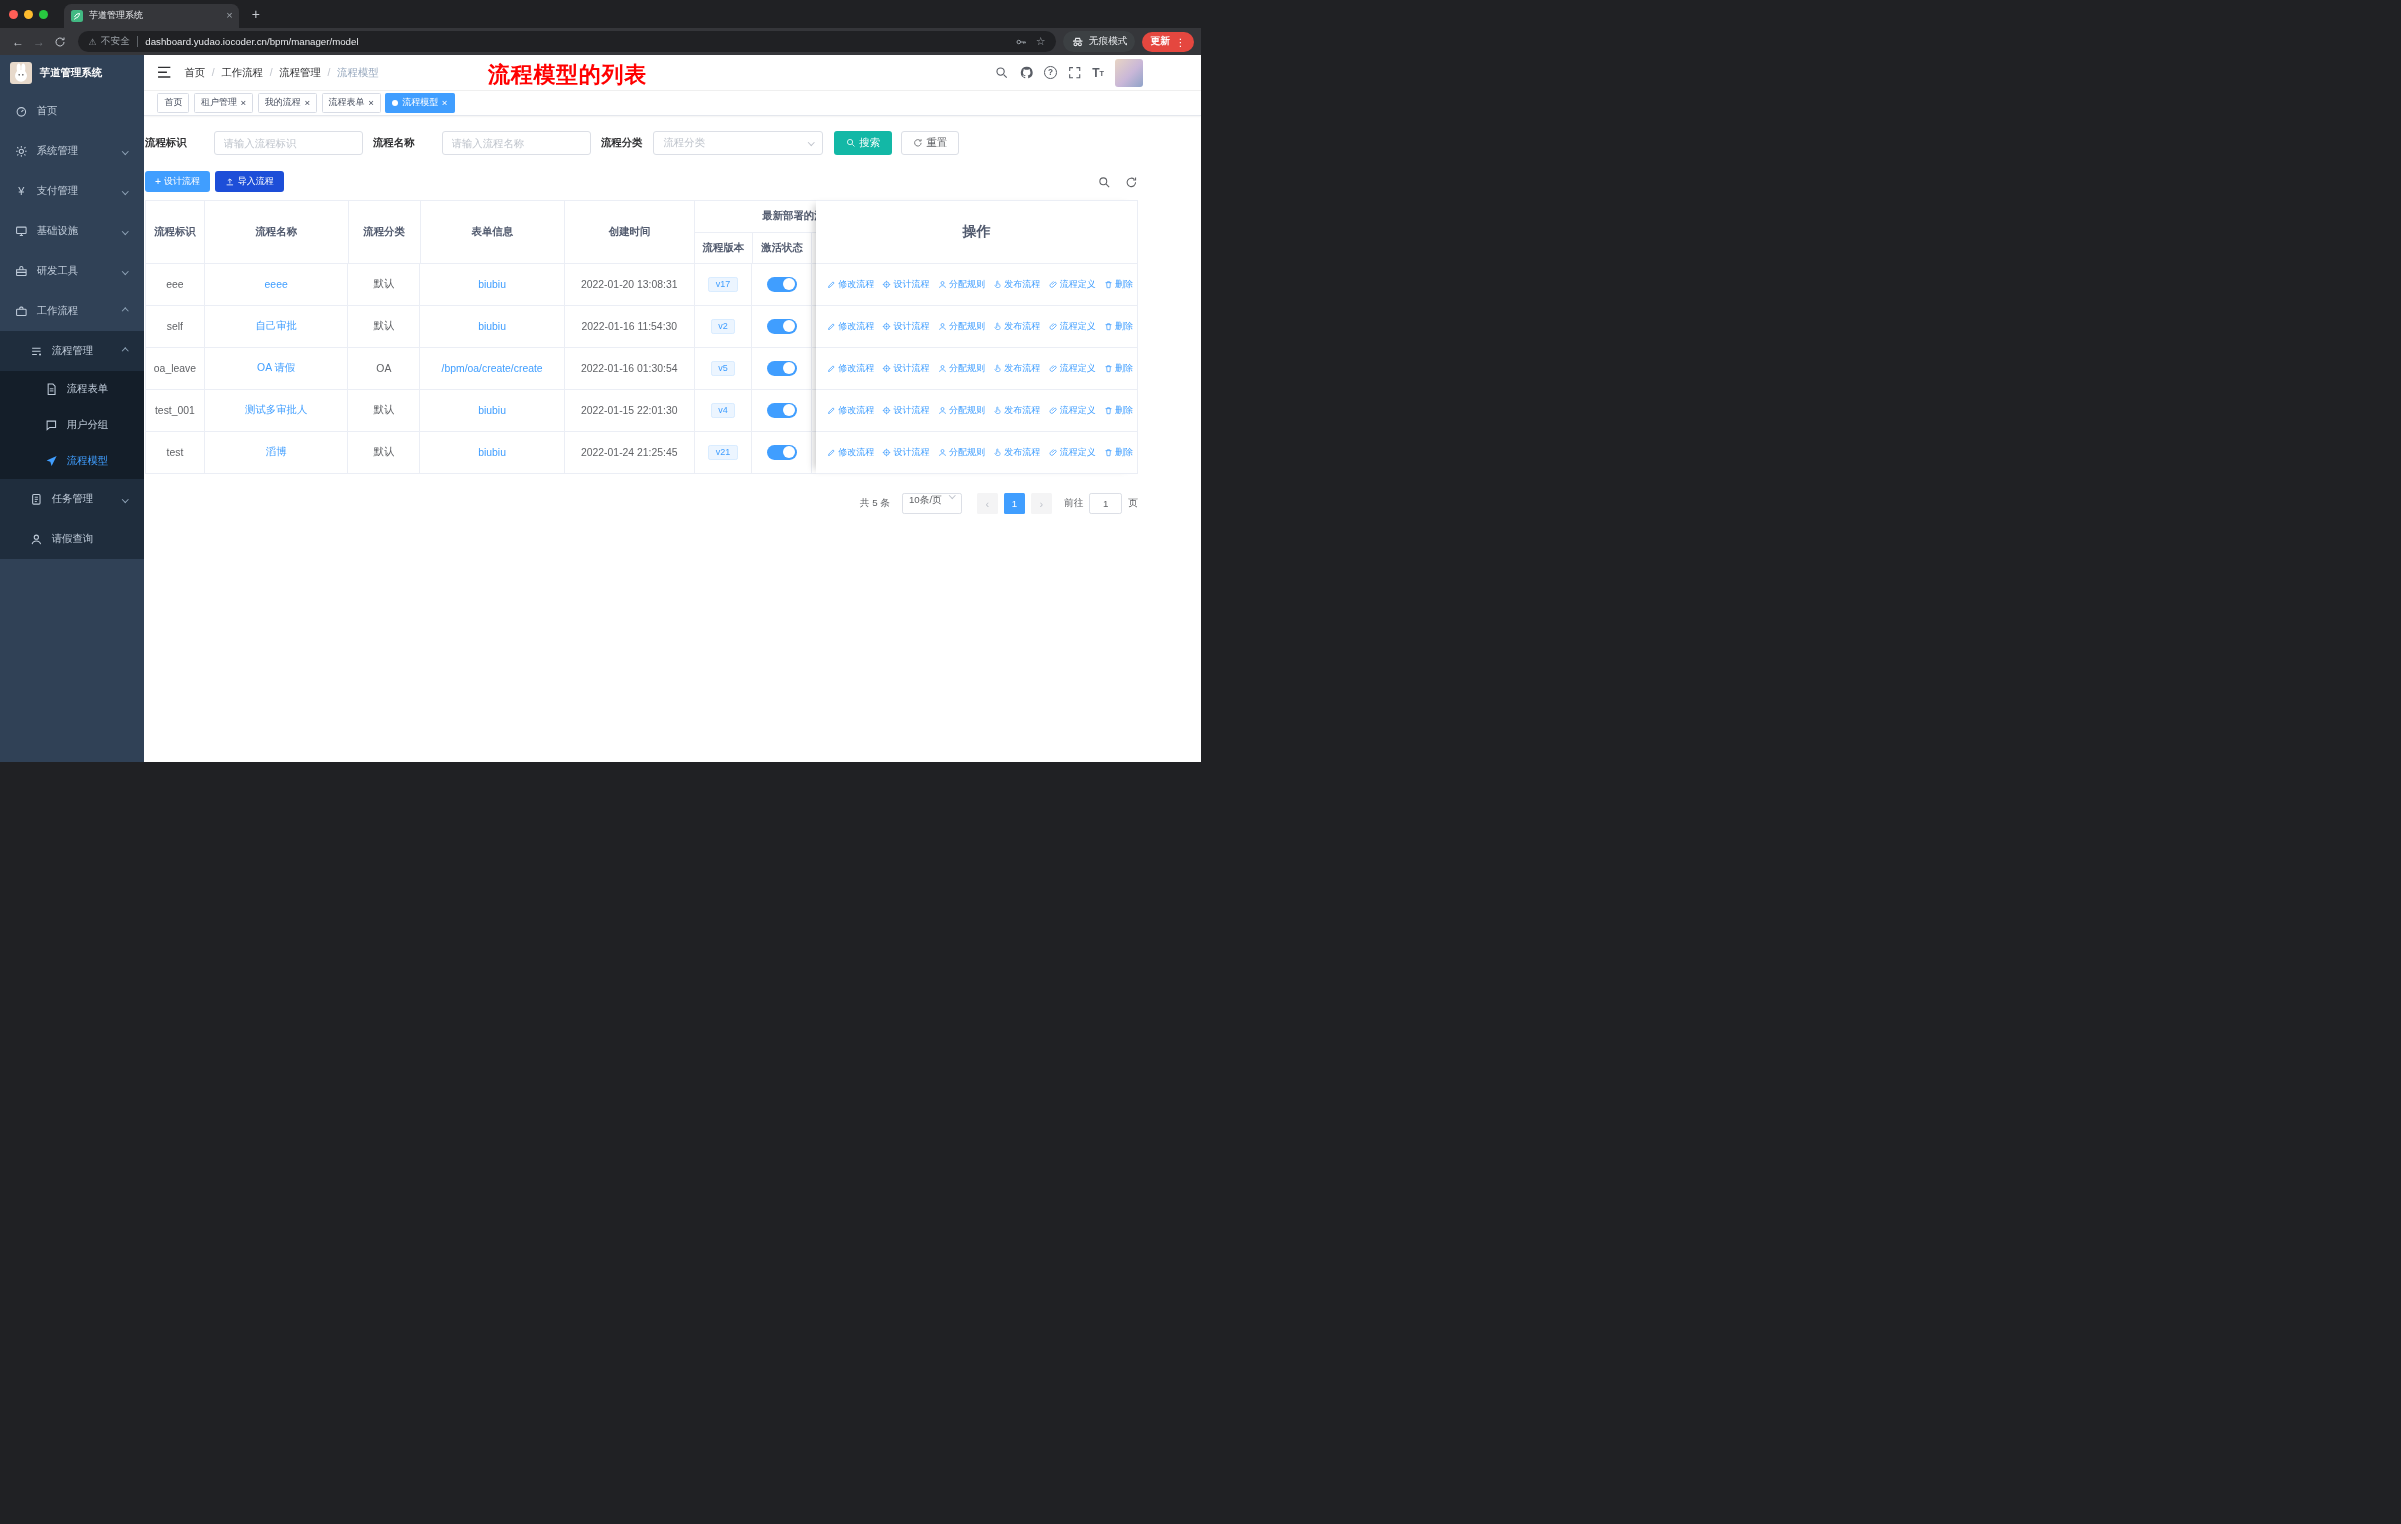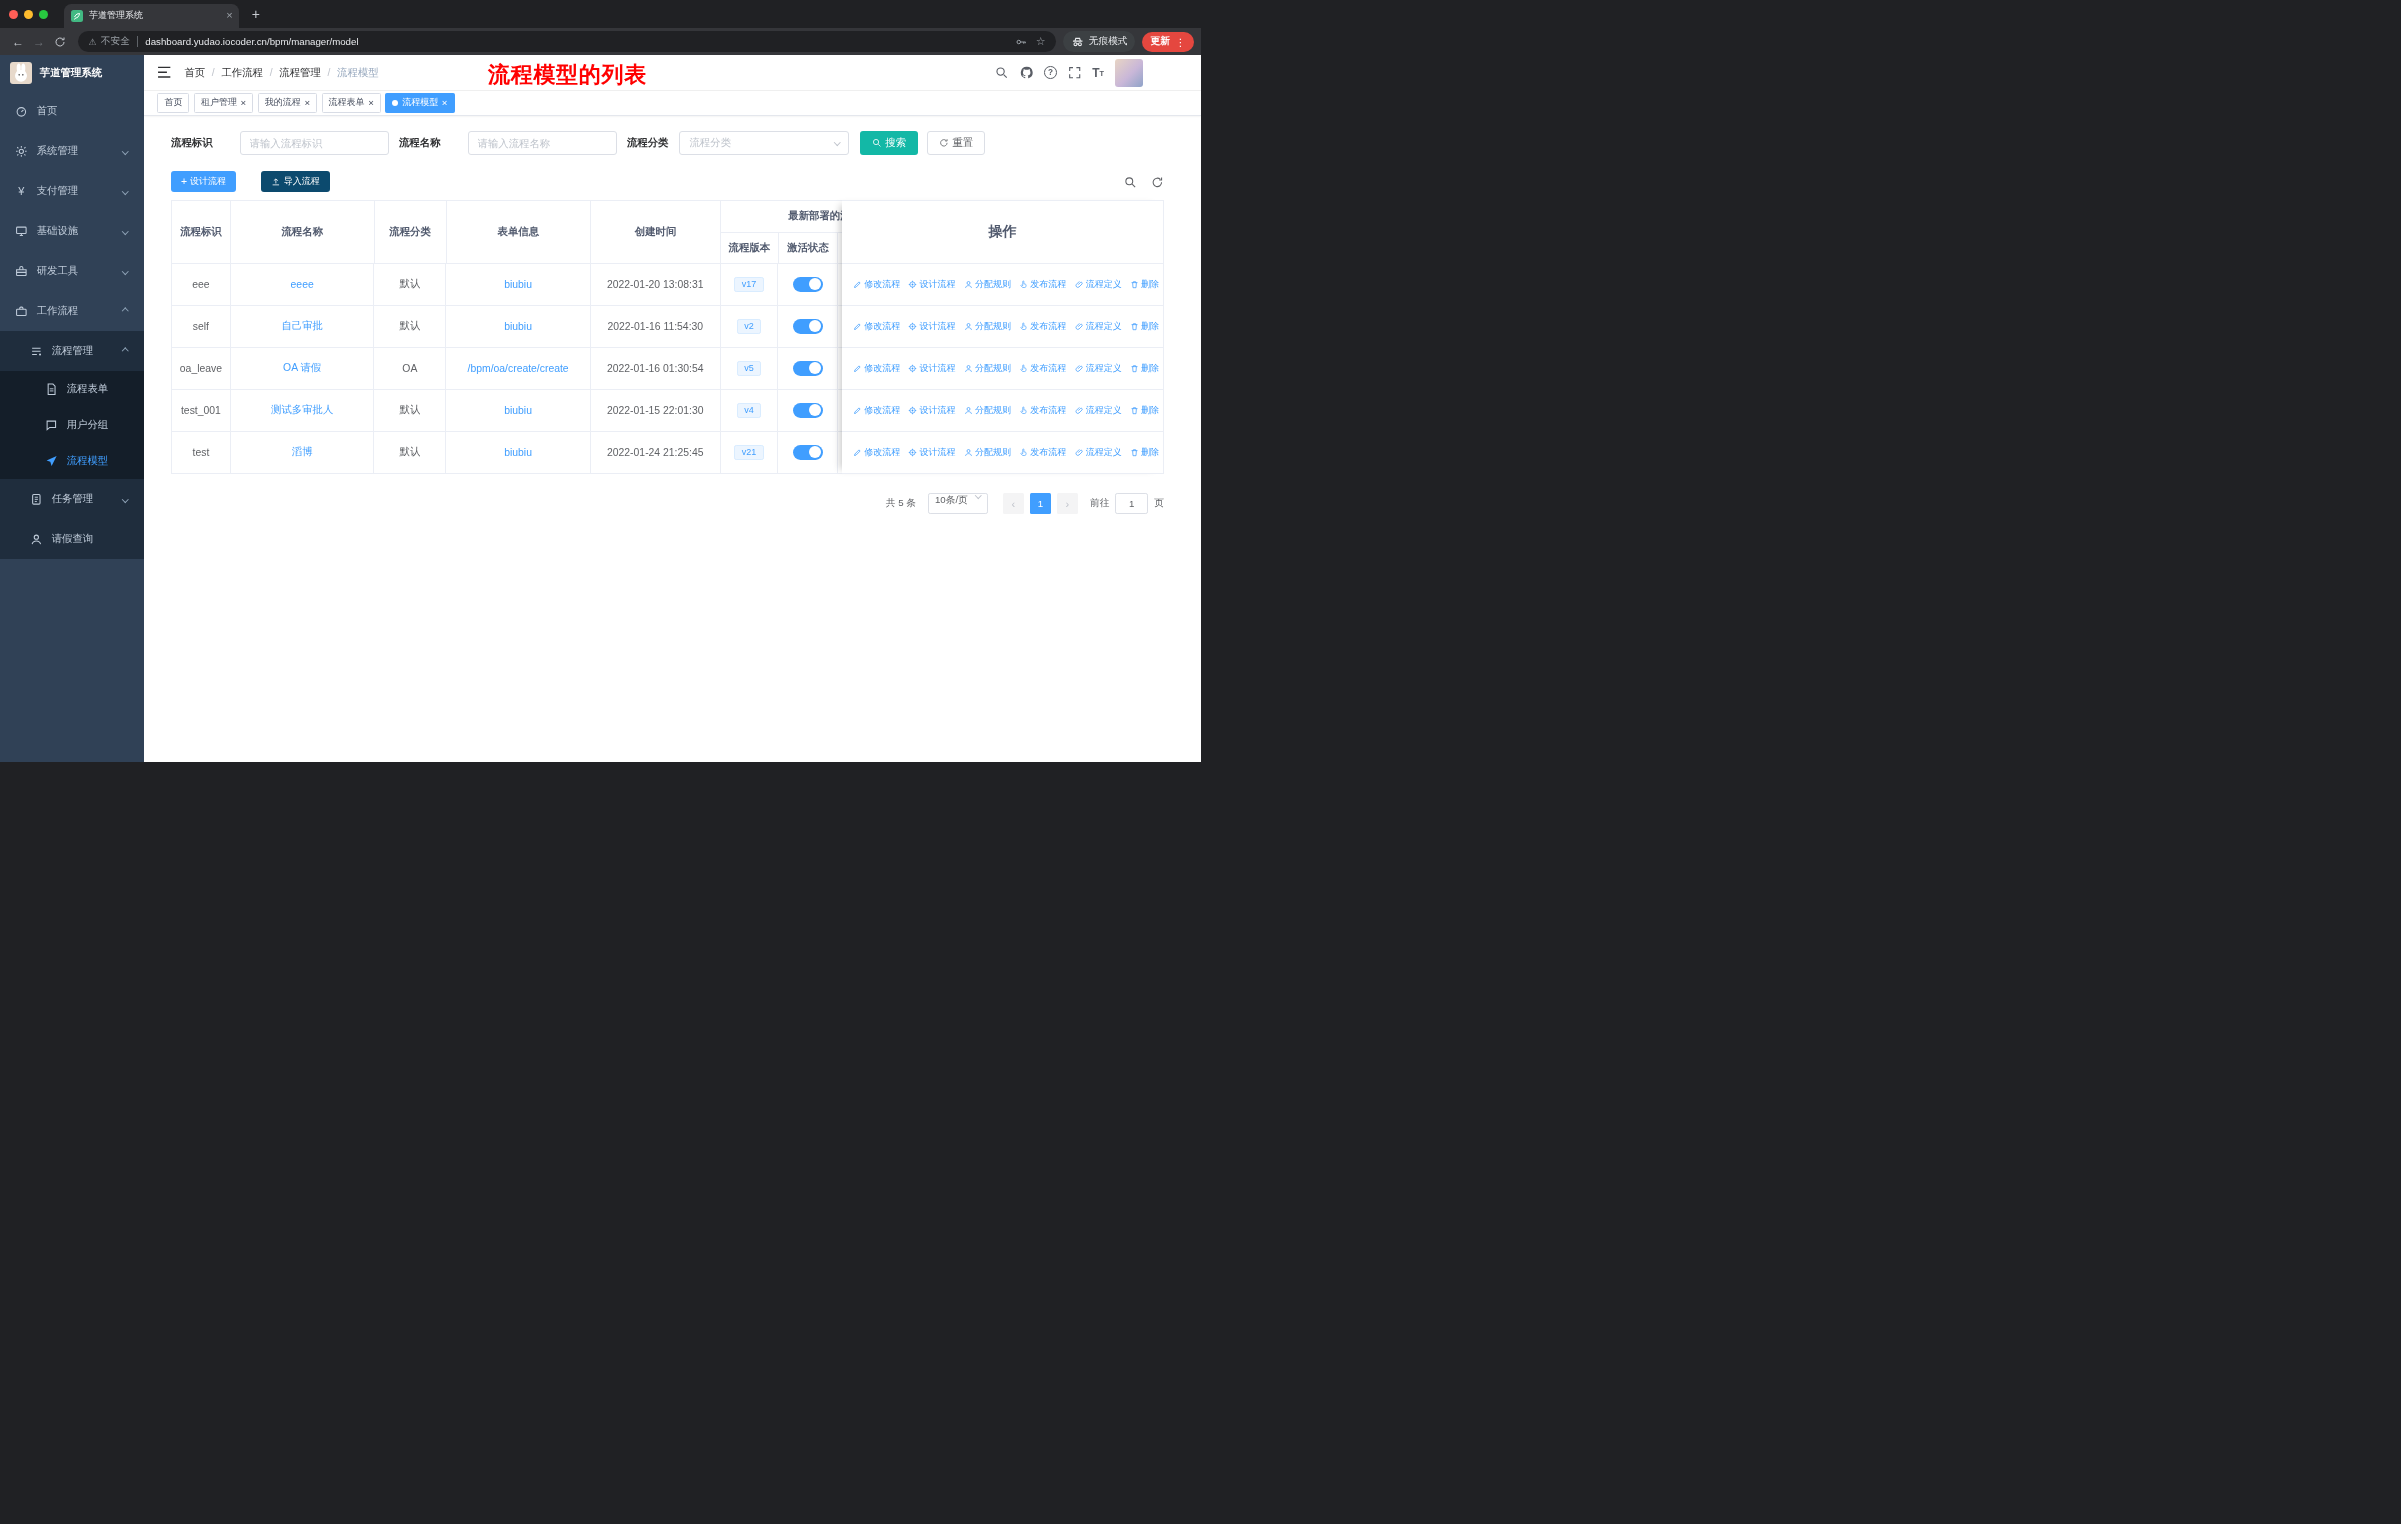--- a/index.html
+++ b/index.html
@@ -81,21 +81,21 @@
   .tagsbar { height:25px; background:#fff; border-bottom:0.7px solid #e4e7ed;
     box-shadow:0 0.7px 2.2px rgba(0,0,0,.08); display:flex; align-items:center; gap:4.5px;
     padding-left:13.4px; position:relative; z-index:3; }
   .tag { height:19.4px; display:inline-flex; align-items:center; gap:3.7px; padding:0 6px;
     border:0.7px solid #d8dce5; background:#fff; color:#495060; font-size:9px; border-radius:1.5px; }
   .tag .tclose { font-size:9.7px; line-height:1; color:#495060; }
   .tag.active { background:#409eff; border-color:#409eff; color:#fff; }
   .tag.active .tclose { color:#fff; }
   .dot { width:6px; height:6px; border-radius:50%; background:#fff; }
 
-  .content { padding:15px 0 0 27px; width:1006px; background:#fff; }
+  .content { padding:15px 0 0 1px; width:1006px; background:#fff; }
   .inner { width:993px; }
 
   
   .filter-row { display:flex; align-items:center; }
   .flabel { font-size:10.4px; font-weight:700; color:#303133; margin-right:11px; white-space:nowrap; }
   .inp { width:149px; height:24px; border:0.7px solid #dcdfe6; border-radius:3px; padding:0 9px;
     font-size:10.4px; color:#606266; outline:none; margin-right:10.4px;
     font-family:"Liberation Sans","DejaVu Sans",sans-serif;margin-left:16px; }
   .inp::placeholder { color:#bfc4cc; }
   .selectbox { width:170px; height:24px; border:0.7px solid #dcdfe6; border-radius:3px;
@@ -108,21 +108,21 @@
   .btn svg { width:9.7px; height:9.7px; }
   .btn.search { background:#13b8a6; color:#fff; }
   .btn.reset { background:#fff; border-color:#dcdfe6; color:#606266; margin-left:0; }
   .btn.reset svg { width:9.7px; height:9.7px; }
 
   
   .tool-row { display:flex; align-items:center; margin-top:16.4px; }
   .btn.sm { height:21px; font-size:9px; padding:0 9px; gap:3px; }
   .btn.primary { background:#409eff; color:#fff; }
   .btn.primary .plus { font-size:10.4px; line-height:1; }
-  .btn.info { background:#0c4a6e; color:#fff; margin-left:25px; }
+  .btn.info { background:#1d4ed8; color:#fff; margin-left:5px; }
   .tr-icons { margin-left:auto; display:flex; align-items:center; gap:15px; color:#606266; }
   .tr-icons svg { width:12.7px; height:12.7px; }
 
   
   .tblwrap { position:relative; width:993px; margin-top:7.4px; }
   .tgrid { width:779px; border-top:0.7px solid #ebeef5; border-left:0.7px solid #ebeef5; }
   .cell { border-right:0.7px solid #ebeef5; border-bottom:0.7px solid #ebeef5; display:flex;
     align-items:center; justify-content:center; font-size:10.4px; color:#606266; overflow:hidden; }
   .hd { font-weight:700; color:#515a6e; }
   .hrow { display:flex; }

